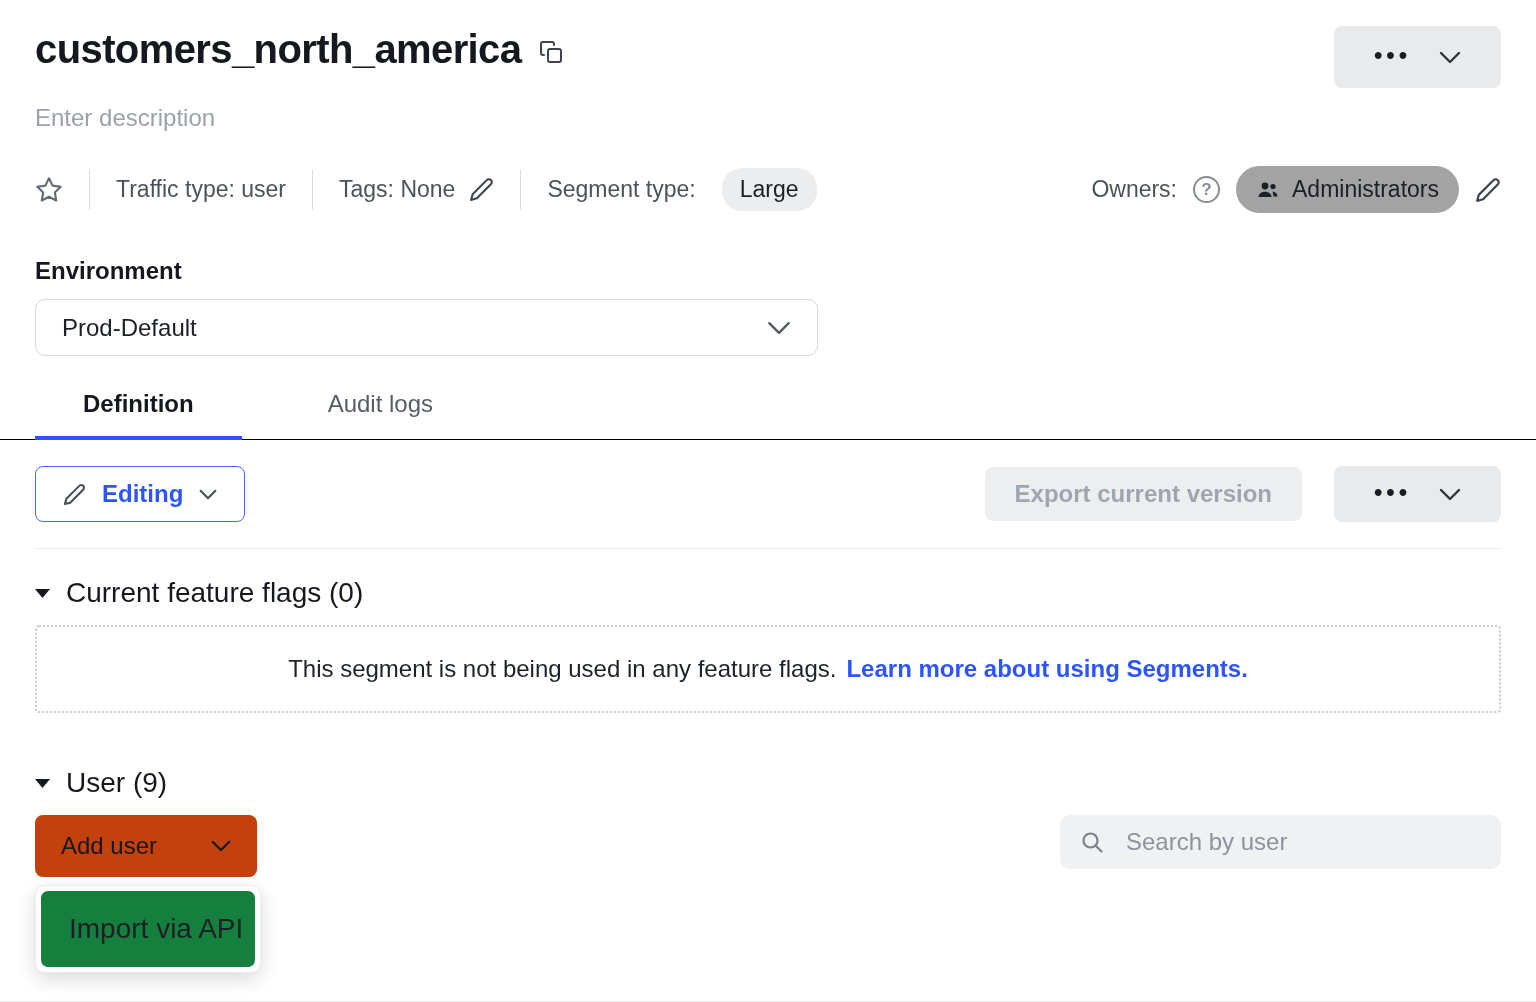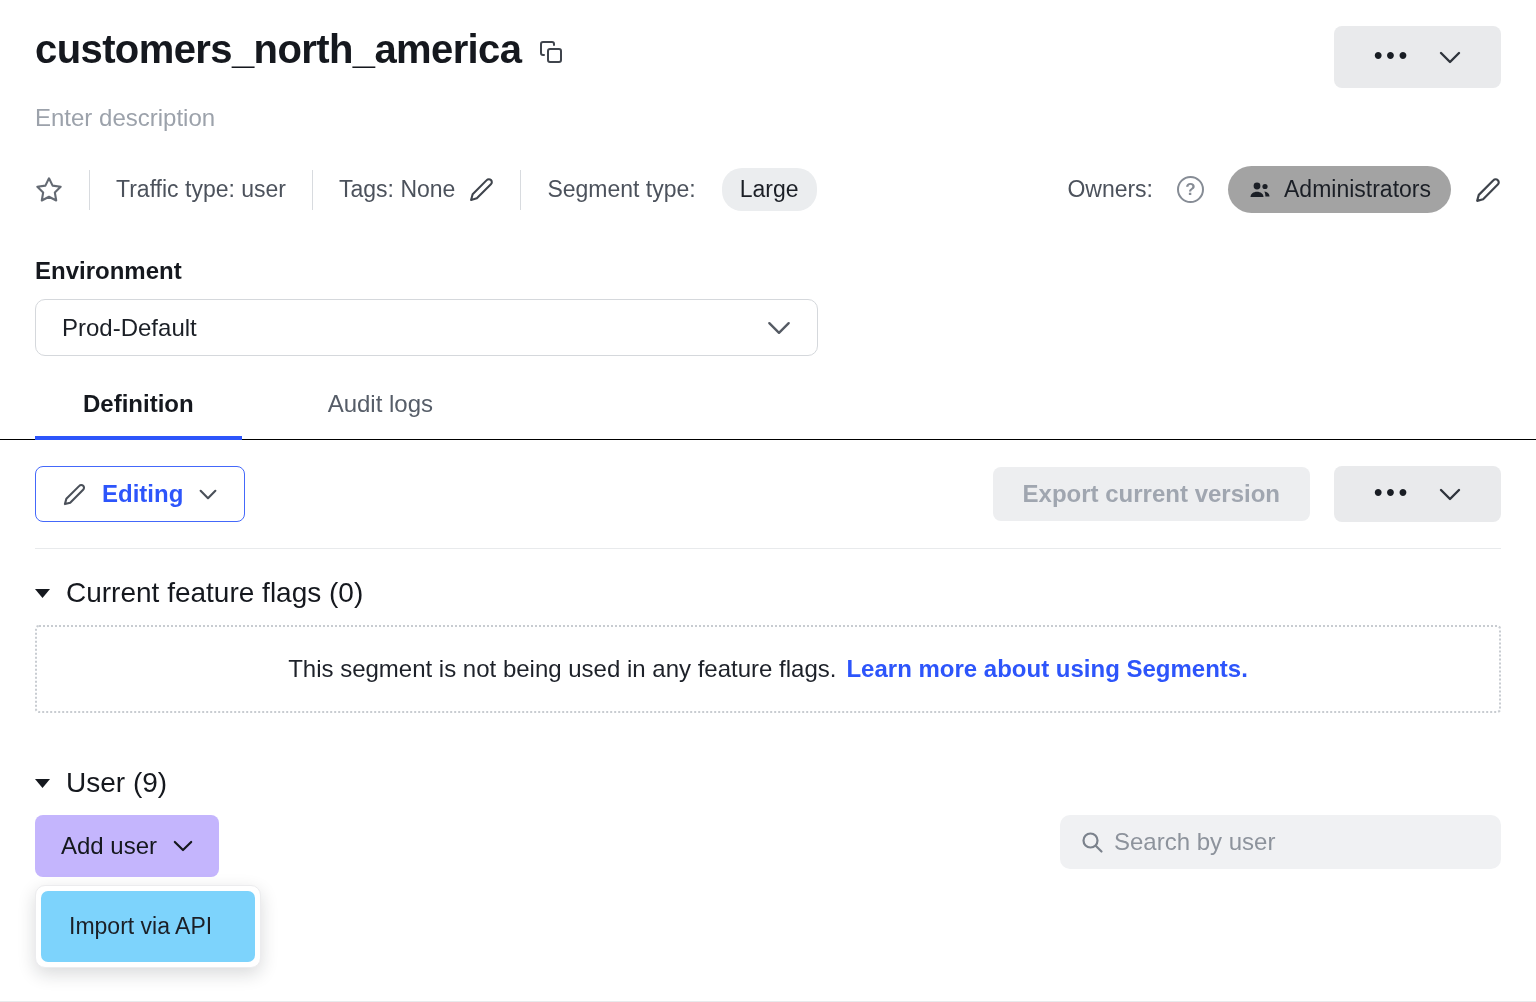--- a/index.html
+++ b/index.html
@@ -32,21 +32,21 @@
   
   .meta-row { margin-top: 34px; display: flex; align-items: center; font-size: 23px; color: #4c525c; }
   .vdiv { width: 1px; height: 40px; background: #d8dbdf; margin: 0 26px; flex: none; }
   .meta-item { display: flex; align-items: center; gap: 14px; white-space: nowrap; }
   .star-btn { color: #646a73; cursor: pointer; }
   .pencil-btn { color: #3f444c; cursor: pointer; }
   .badge {
     background: #ebedef; border-radius: 20px; padding: 8px 18px;
     color: #1b1f26; font-size: 23px; margin-left: 12px;
   }
-  .owners-group { margin-left: auto; display: flex; align-items: center; gap: 24px; }
+  .owners-group { margin-left: auto; display: flex; align-items: center; gap: 16px; }
   .help-circle {
     width: 27px; height: 27px; border-radius: 50%; border: 2px solid #868c95;
     color: #868c95; font-size: 17px; font-weight: 700;
     display: inline-flex; align-items: center; justify-content: center; cursor: pointer;
   }
   .owners-pill {
     display: inline-flex; align-items: center; gap: 12px;
     background: #a3a3a3; border-radius: 999px; padding: 10px 20px;
     color: #1b1f26; font-size: 23px; cursor: pointer;
   }
@@ -70,21 +70,21 @@
   .tab.active { color: #15181e; font-weight: 700; border-bottom-color: #2d55fb; }
   .tab + .tab { margin-left: 10px; }
 
   
   .toolbar { margin-top: 26px; display: flex; align-items: center; }
   .editing-btn {
     display: inline-flex; align-items: center; gap: 16px;
     border: 1.5px solid #4468fa; border-radius: 8px; background: #fff;
     height: 56px; padding: 0 27px; color: #2d55fb; font-size: 24px; font-weight: 600; cursor: pointer;
   }
-  .toolbar-right { margin-left: auto; display: flex; align-items: center; gap: 24px; }
+  .toolbar-right { margin-left: auto; display: flex; align-items: center; gap: 32px; }
   .export-btn {
     background: #edeef0; color: #a0a6b0; font-size: 24px; font-weight: 600;
     border: none; border-radius: 8px; height: 54px; padding: 0 30px; cursor: default; white-space: nowrap;
   }
   .more-btn.small { height: 56px; }
   .hr { margin-top: 26px; border: none; border-top: 1px solid #e8eaec; height: 0; }
 
   
   .section-heading { display: flex; align-items: center; gap: 16px; font-size: 28px; color: #15181e; cursor: pointer; }
   .section-heading.flags { margin-top: 28px; }
@@ -95,37 +95,37 @@
     margin-top: 16px; border: 2px dotted #c8ccd1; border-radius: 4px;
     height: 88px; display: flex; align-items: center; justify-content: center;
     font-size: 24px; color: #1d2129; gap: 10px;
   }
   .empty-link { color: #2d55fb; font-weight: 700; cursor: pointer; }
 
   
   .user-row { margin-top: 16px; display: flex; align-items: flex-start; justify-content: space-between; }
   .add-user-wrap { position: relative; }
   .add-user-btn {
-    width: 184px; height: 62px; background: #c4b5fd; border: none; border-radius: 8px;
+    width: 222px; height: 62px; background: #c2410c; border: none; border-radius: 8px;
     display: inline-flex; align-items: center; justify-content: space-between;
     padding: 0 26px; font-size: 24px; color: #15181e; cursor: pointer; font-family: inherit;
   }
   .menu {
     position: absolute; top: calc(100% + 8px); left: 0; width: 226px;
     background: #ffffff; border: 1px solid #ececee; border-radius: 10px;
     box-shadow: 0 6px 18px rgba(20,24,31,0.16); padding: 5px; z-index: 5;
   }
   .menu-item {
-    padding: 22px 28px; font-size: 23px; color: #1b1f26;
-    background: #7dd3fc; border-radius: 7px; cursor: pointer; white-space: nowrap;
+    padding: 22px 28px; font-size: 28px; color: #1b1f26;
+    background: #15803d; border-radius: 7px; cursor: pointer; white-space: nowrap;
   }
 
   .search-box {
     width: 441px; height: 54px; background: #f0f1f3; border-radius: 10px;
-    display: flex; align-items: center; gap: 8px; padding: 0 20px;
+    display: flex; align-items: center; gap: 20px; padding: 0 20px;
   }
   .search-box input {
     flex: 1; border: none; outline: none; background: transparent;
     font-size: 24px; color: #1b1f26; font-family: inherit;
   }
   .search-box input::placeholder { color: #8d939c; }
   .search-icon { color: #7b828c; }
 </style>
 </head>
 <body>

